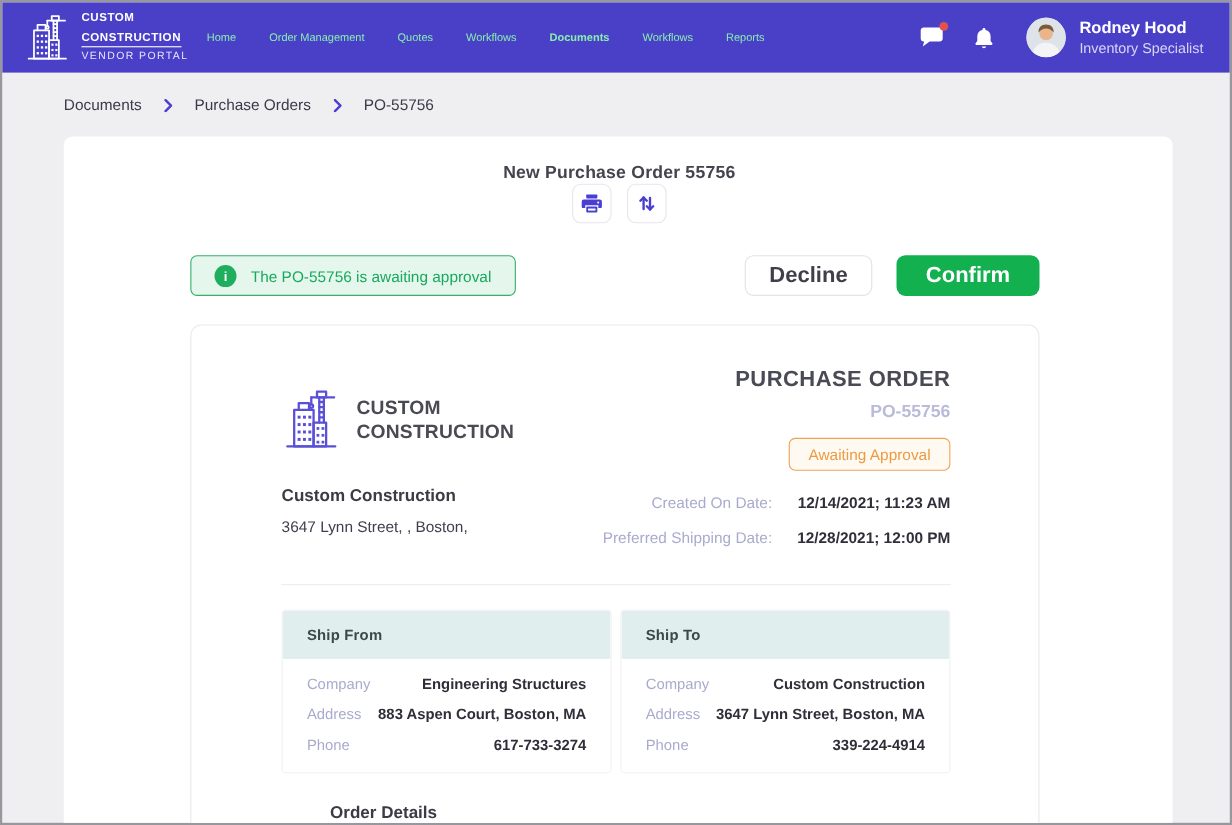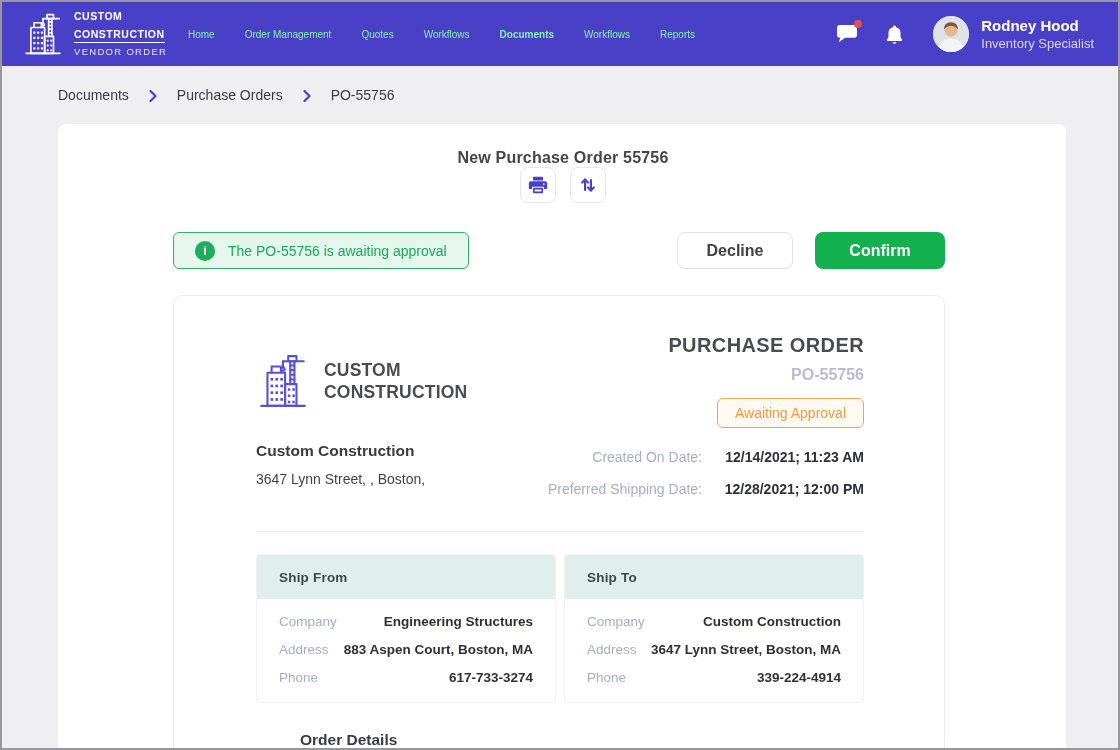--- a/index.html
+++ b/index.html
@@ -59,21 +59,21 @@
   .alert{
     display:flex; align-items:center; gap:13px; height:37px; padding:0 21px;
     background:#e5f6ec; border:1px solid #35b169; border-radius:6px;
     color:#17aa5d; font-size:14px; font-weight:500;
   }
   .info-icon{
     width:20px; height:20px; border-radius:50%; background:#1fae5e; color:#fff;
     font-size:12px; font-weight:bold; display:flex; align-items:center; justify-content:center; flex:none;
   }
   .btns{ display:flex; gap:22px; }
-  .btn{ height:37px; border-radius:8px; font-size:16px; cursor:pointer; font-family:inherit; }
+  .btn{ height:37px; border-radius:8px; font-size:20px; cursor:pointer; font-family:inherit; }
   .btn-decline{ width:116px; background:#fff; border:1px solid #e2e2e8; color:#3f3f4a; font-weight:600; }
   .btn-confirm{ width:130px; background:#12b04f; border:none; color:#fff; font-weight:bold; }
 
   
   .doc{
     margin:26px 121px 0 115px; border:1px solid #e9e9ef; border-radius:10px;
     padding:38px 80px 0 82px; background:#fff;
   }
   .doc-top{ display:flex; justify-content:space-between; }
   .doc-brand{ display:flex; align-items:center; gap:14px; }
@@ -148,21 +148,21 @@
           <path d="M33 12h4M33 16.5h4M33 21h4M33 25.5h4"></path>
           <path d="M26 8h20"></path>
           <rect x="31" y="3" width="8" height="5"></rect>
           <path d="M26 8v6"></path>
             <circle cx="26" cy="15.6" r="1.6"></circle>
         </svg>
       </span>
       <div class="brand-text">
         <div class="b1">CUSTOM</div>
         <div><span class="b2">CONSTRUCTION</span></div>
-        <div class="b3">VENDOR ORDER</div>
+        <div class="b3">VENDOR PORTAL</div>
       </div>
     </div>
 
     <nav class="nav">
       <a class="nav-item">Home</a>
       <a class="nav-item">Order Management</a>
       <a class="nav-item">Quotes</a>
       <a class="nav-item">Workflows</a>
       <a class="nav-item active">Documents</a>
       <a class="nav-item">Workflows</a>

